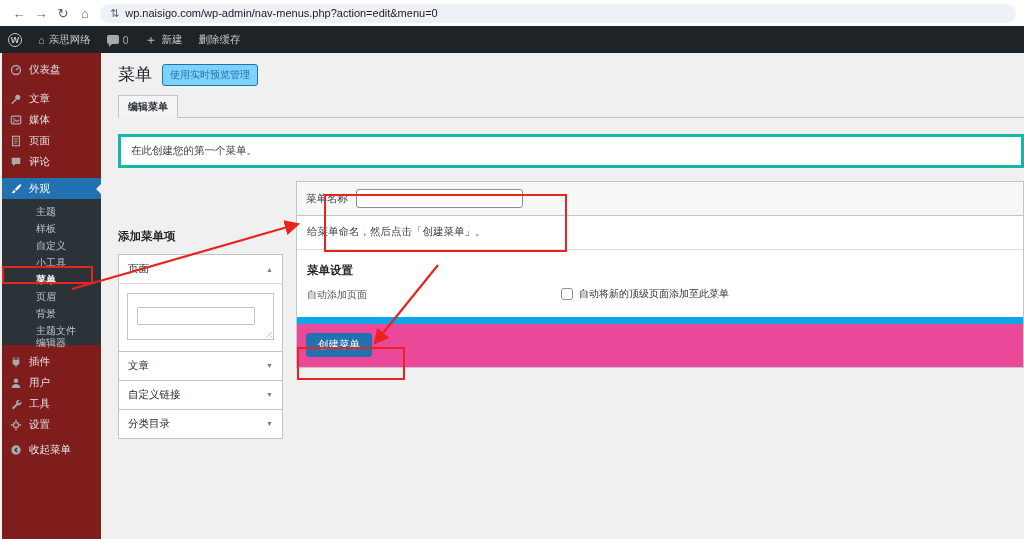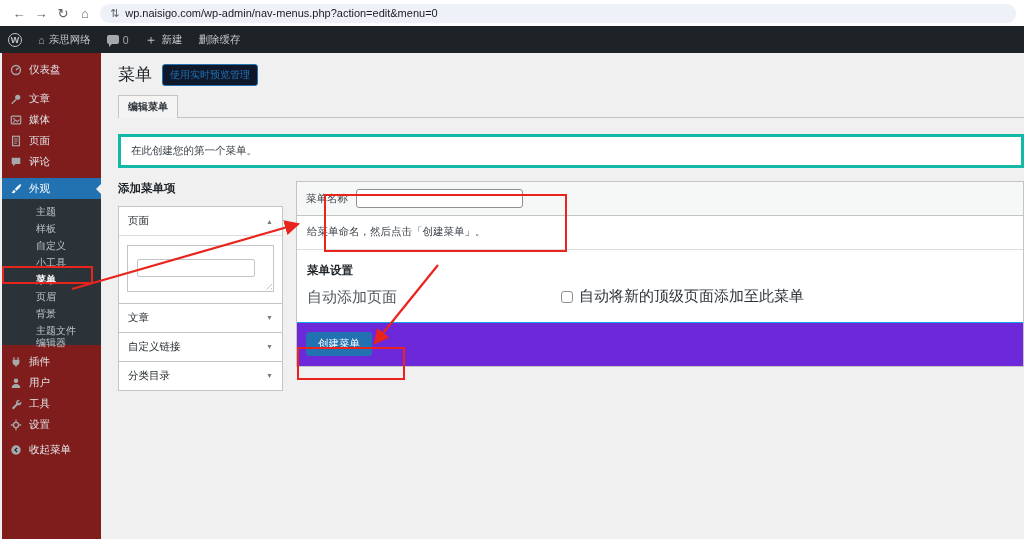--- a/index.html
+++ b/index.html
@@ -31,29 +31,29 @@
   .sb-item.active-parent::after { content:""; position:absolute; right:0; top:50%; margin-top:-5px; border:5px solid transparent; border-right-color:#f0f0f1; }
   .sb-sub { background:#2c3338; padding:4px 8px 6px; }
   .sb-sub-item { padding:3px 8px 3px 26px; color:#bcc5cc; height:17px; line-height:12px; font-size:10px; cursor:pointer; }
   .sb-sub-item.current { color:#fff; font-weight:bold; }
   .sb-gap { height:8px; }
 
   
   .content { position:absolute; left:99px; top:53px; width:925px; height:486px; background:#f0f0f1; padding:10px 0 0 19px; }
   .title-row { display:flex; align-items:center; gap:10px; }
   .page-title { font-size:17px; font-weight:normal; color:#1d2327; }
-  .btn-secondary { background:#0f172a; border:1px solid #2271b1; color:#2271b1; font-size:10px; padding:3px 7px; border-radius:3px; cursor:pointer; }
+  .btn-secondary { background:#7dd3fc; border:1px solid #2271b1; color:#2271b1; font-size:10px; padding:3px 7px; border-radius:3px; cursor:pointer; }
   .tabs { margin-top:9px; border-bottom:1px solid #c3c4c7; padding-left:0; }
   .nav-tab { display:inline-block; background:#f4f4f5; border:1px solid #c3c4c7; border-bottom:none; margin-bottom:-1px; padding:4px 9px; font-size:10px; font-weight:bold; color:#2c3338; position:relative; cursor:pointer; }
   .notice-box { margin-top:16px; background:#fff; border:3px solid #14b8a6; padding:7px 10px; font-size:10.5px; color:#3c434a; }
 
   .columns { display:flex; gap:13px; margin-top:13px; align-items:flex-start; }
   .col-left { width:165px; flex:0 0 auto; }
   .col-right { flex:1; min-width:0; }
-  .col-heading { font-size:11.5px; font-weight:bold; color:#1d2327; margin-bottom:10px; }
+  .col-heading { font-size:11.5px; font-weight:bold; color:#1d2327; margin-bottom:10px;margin-top:48px; }
   .col-right .col-heading { margin-bottom:12px; }
 
   .metabox { background:#fff; border:1px solid #c3c4c7; }
   .mb-section { border-top:1px solid #c3c4c7; }
   .mb-section:first-child { border-top:none; }
   .mb-header { display:flex; justify-content:space-between; align-items:center; padding:7px 9px; font-size:10.5px; color:#1d2327; cursor:pointer; }
   .chev { color:#787c82; font-size:7px; }
   .mb-body { border-top:1px solid #dcdcde; padding:9px 8px 4px; }
   .quick-tabs { display:flex; align-items:flex-end; gap:9px; padding-left:2px; position:relative; z-index:1; }
   .quick-link { font-size:10px; color:#2271b1; cursor:pointer; padding-bottom:4px; }
@@ -63,26 +63,26 @@
   .resize-corner { position:absolute; right:1px; bottom:1px; width:9px; height:9px; background:repeating-linear-gradient(135deg, transparent 0 2px, #c3c4c7 2px 3px); clip-path:polygon(100% 0, 100% 100%, 0 100%); }
   .mb-body-spacer { height:7px; }
 
   .menu-edit { background:#fff; border:1px solid #c3c4c7; }
   .me-header { background:#f6f7f7; border-bottom:1px solid #c3c4c7; padding:7px 9px; display:flex; align-items:center; }
   .me-label { font-size:10.5px; color:#3c434a; margin-right:8px; }
   .me-name-input { width:167px; height:19px; border:1px solid #8c8f94; border-radius:3px; background:#fff; font-size:10.5px; padding:0 5px; }
   .me-help { padding:9px 10px 10px; font-size:10.5px; color:#3c434a; border-bottom:1px solid #dcdcde; }
   .me-settings { padding:3px 10px 6px; }
   .ms-heading { font-size:11.5px; font-weight:bold; color:#1d2327; margin:10px 0 9px; }
-  .ms-row { display:flex; align-items:flex-start; margin-bottom:9px; font-size:15px; color:#50575e;font-family:Liberation Serif, serif; }
+  .ms-row { display:flex; align-items:flex-start; margin-bottom:9px; font-size:10px; color:#50575e;font-family:Liberation Serif, serif; }
   .ms-row-label { width:254px; flex:0 0 auto; padding-top:1px; }
   .ms-opts { display:flex; flex-direction:column; gap:4px; }
   .ck-line { display:flex; align-items:center; gap:6px; color:#2c3338; cursor:pointer; }
   .checkbox { width:12px; height:12px; border:1px solid #8c8f94; border-radius:3px; background:#fff; flex:0 0 auto; }
-  .me-footer { background:#6d28d9; border-top:1px solid #0ea5e9; padding:9px 9px 10px; }
+  .me-footer { background:#ec4899; border-top:7px solid #0ea5e9; padding:9px 9px 10px; }
   .btn-primary { background:#2271b1; border:1px solid #2271b1; color:#fff; font-size:10.5px; padding:4px 11px; border-radius:3px; cursor:pointer; }
 
   
   .ann-box { position:absolute; border:2px solid #e8241d; z-index:50; pointer-events:none; }
   .ann-svg { position:absolute; left:0; top:0; width:1024px; height:539px; z-index:50; pointer-events:none; }
 </style>
 </head>
 <body>
 
 <div class="screen">

